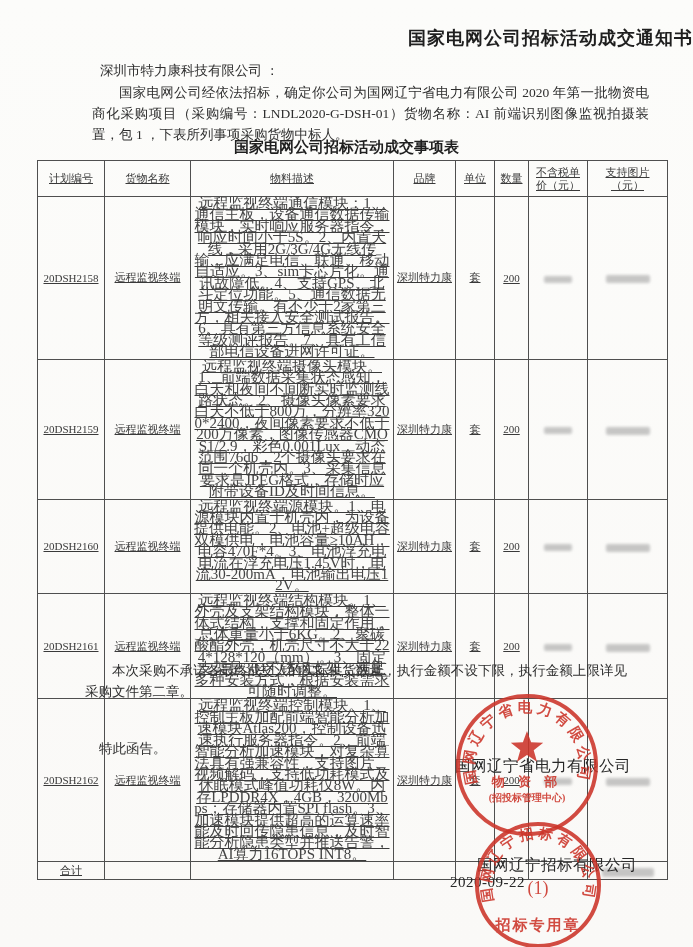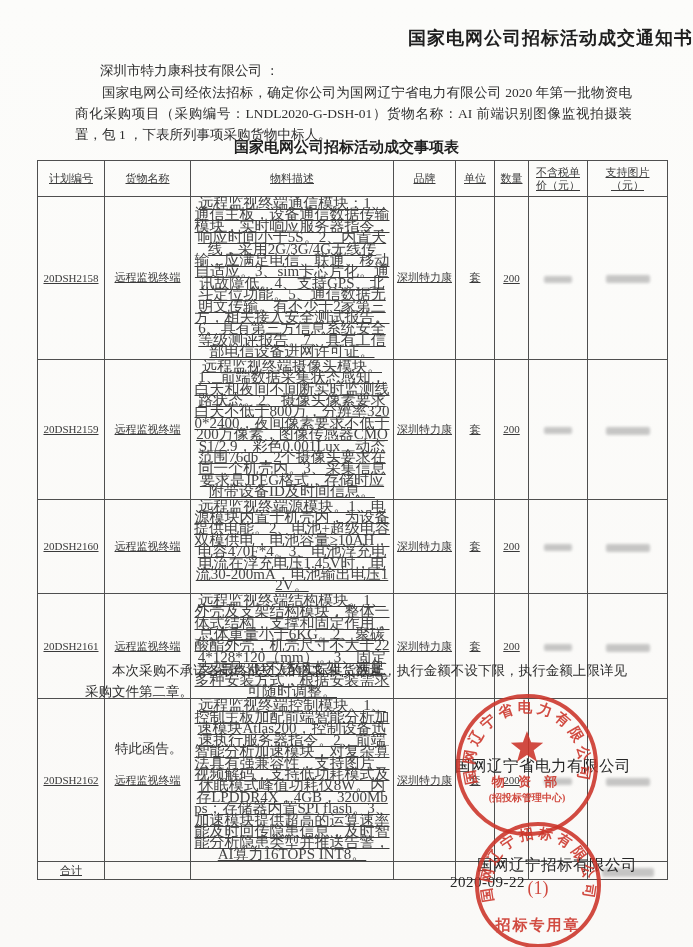--- a/index.html
+++ b/index.html
@@ -11,21 +11,21 @@
     overflow:hidden;
   }
   .page{position:absolute;inset:0;background:linear-gradient(180deg,#fcfcfa 0%,#faf9f7 100%);}
   .doc-title{
     position:absolute;top:26px;left:0;width:100%;
     text-align:right;font-size:18px;font-weight:bold;color:#1f1f1f;
     letter-spacing:1px;
   }
   .addressee{position:absolute;left:100px;top:62px;font-size:13.5px;}
   .intro{
-    position:absolute;left:75px;top:82px;width:557px;
+    position:absolute;left:92px;top:82px;width:557px;
     font-size:13.5px;line-height:21px;text-indent:2em;text-align:justify;
   }
   .table-title{
     position:absolute;top:138px;left:0;width:100%;
     text-align:center;font-size:15px;font-weight:bold;color:#1f1f1f;font-family:Liberation Mono, monospace;
   }
   table.deal{
     position:absolute;left:37px;top:160px;width:630px;
     border-collapse:collapse;table-layout:fixed;
     font-size:11px;color:#3a3a3a;text-decoration:underline;
@@ -45,21 +45,21 @@
     filter:blur(1.4px);opacity:.55;vertical-align:middle;
   }
   .r-unit{width:28px;height:7px;}
   .r-total{width:44px;height:8px;}
   .r-grand{width:52px;height:9px;}
   .after-table{
     position:absolute;left:85px;top:660px;width:557px;
     font-size:13.5px;line-height:21px;text-align:justify;
   }
   .after-table p{margin:0 15px 1px 0;text-indent:2em;}
-  .closing-phrase{position:absolute;left:115px;top:740px;font-size:13.5px;}
+  .closing-phrase{position:absolute;left:99px;top:740px;font-size:13.5px;}
   .black-line{position:absolute;font-size:15.5px;color:#262626;letter-spacing:.5px;white-space:nowrap;}
   .issuer1{left:455px;top:756px;}
   .issuer2{left:477px;top:855px;}
   .date-line{left:450px;top:874px;font-size:15px;}
   svg.stamp{position:absolute;opacity:.88;}
   .stamp1{left:452px;top:690px;}
   .stamp2{left:471px;top:818px;}
 </style>
 </head>
 <body>

